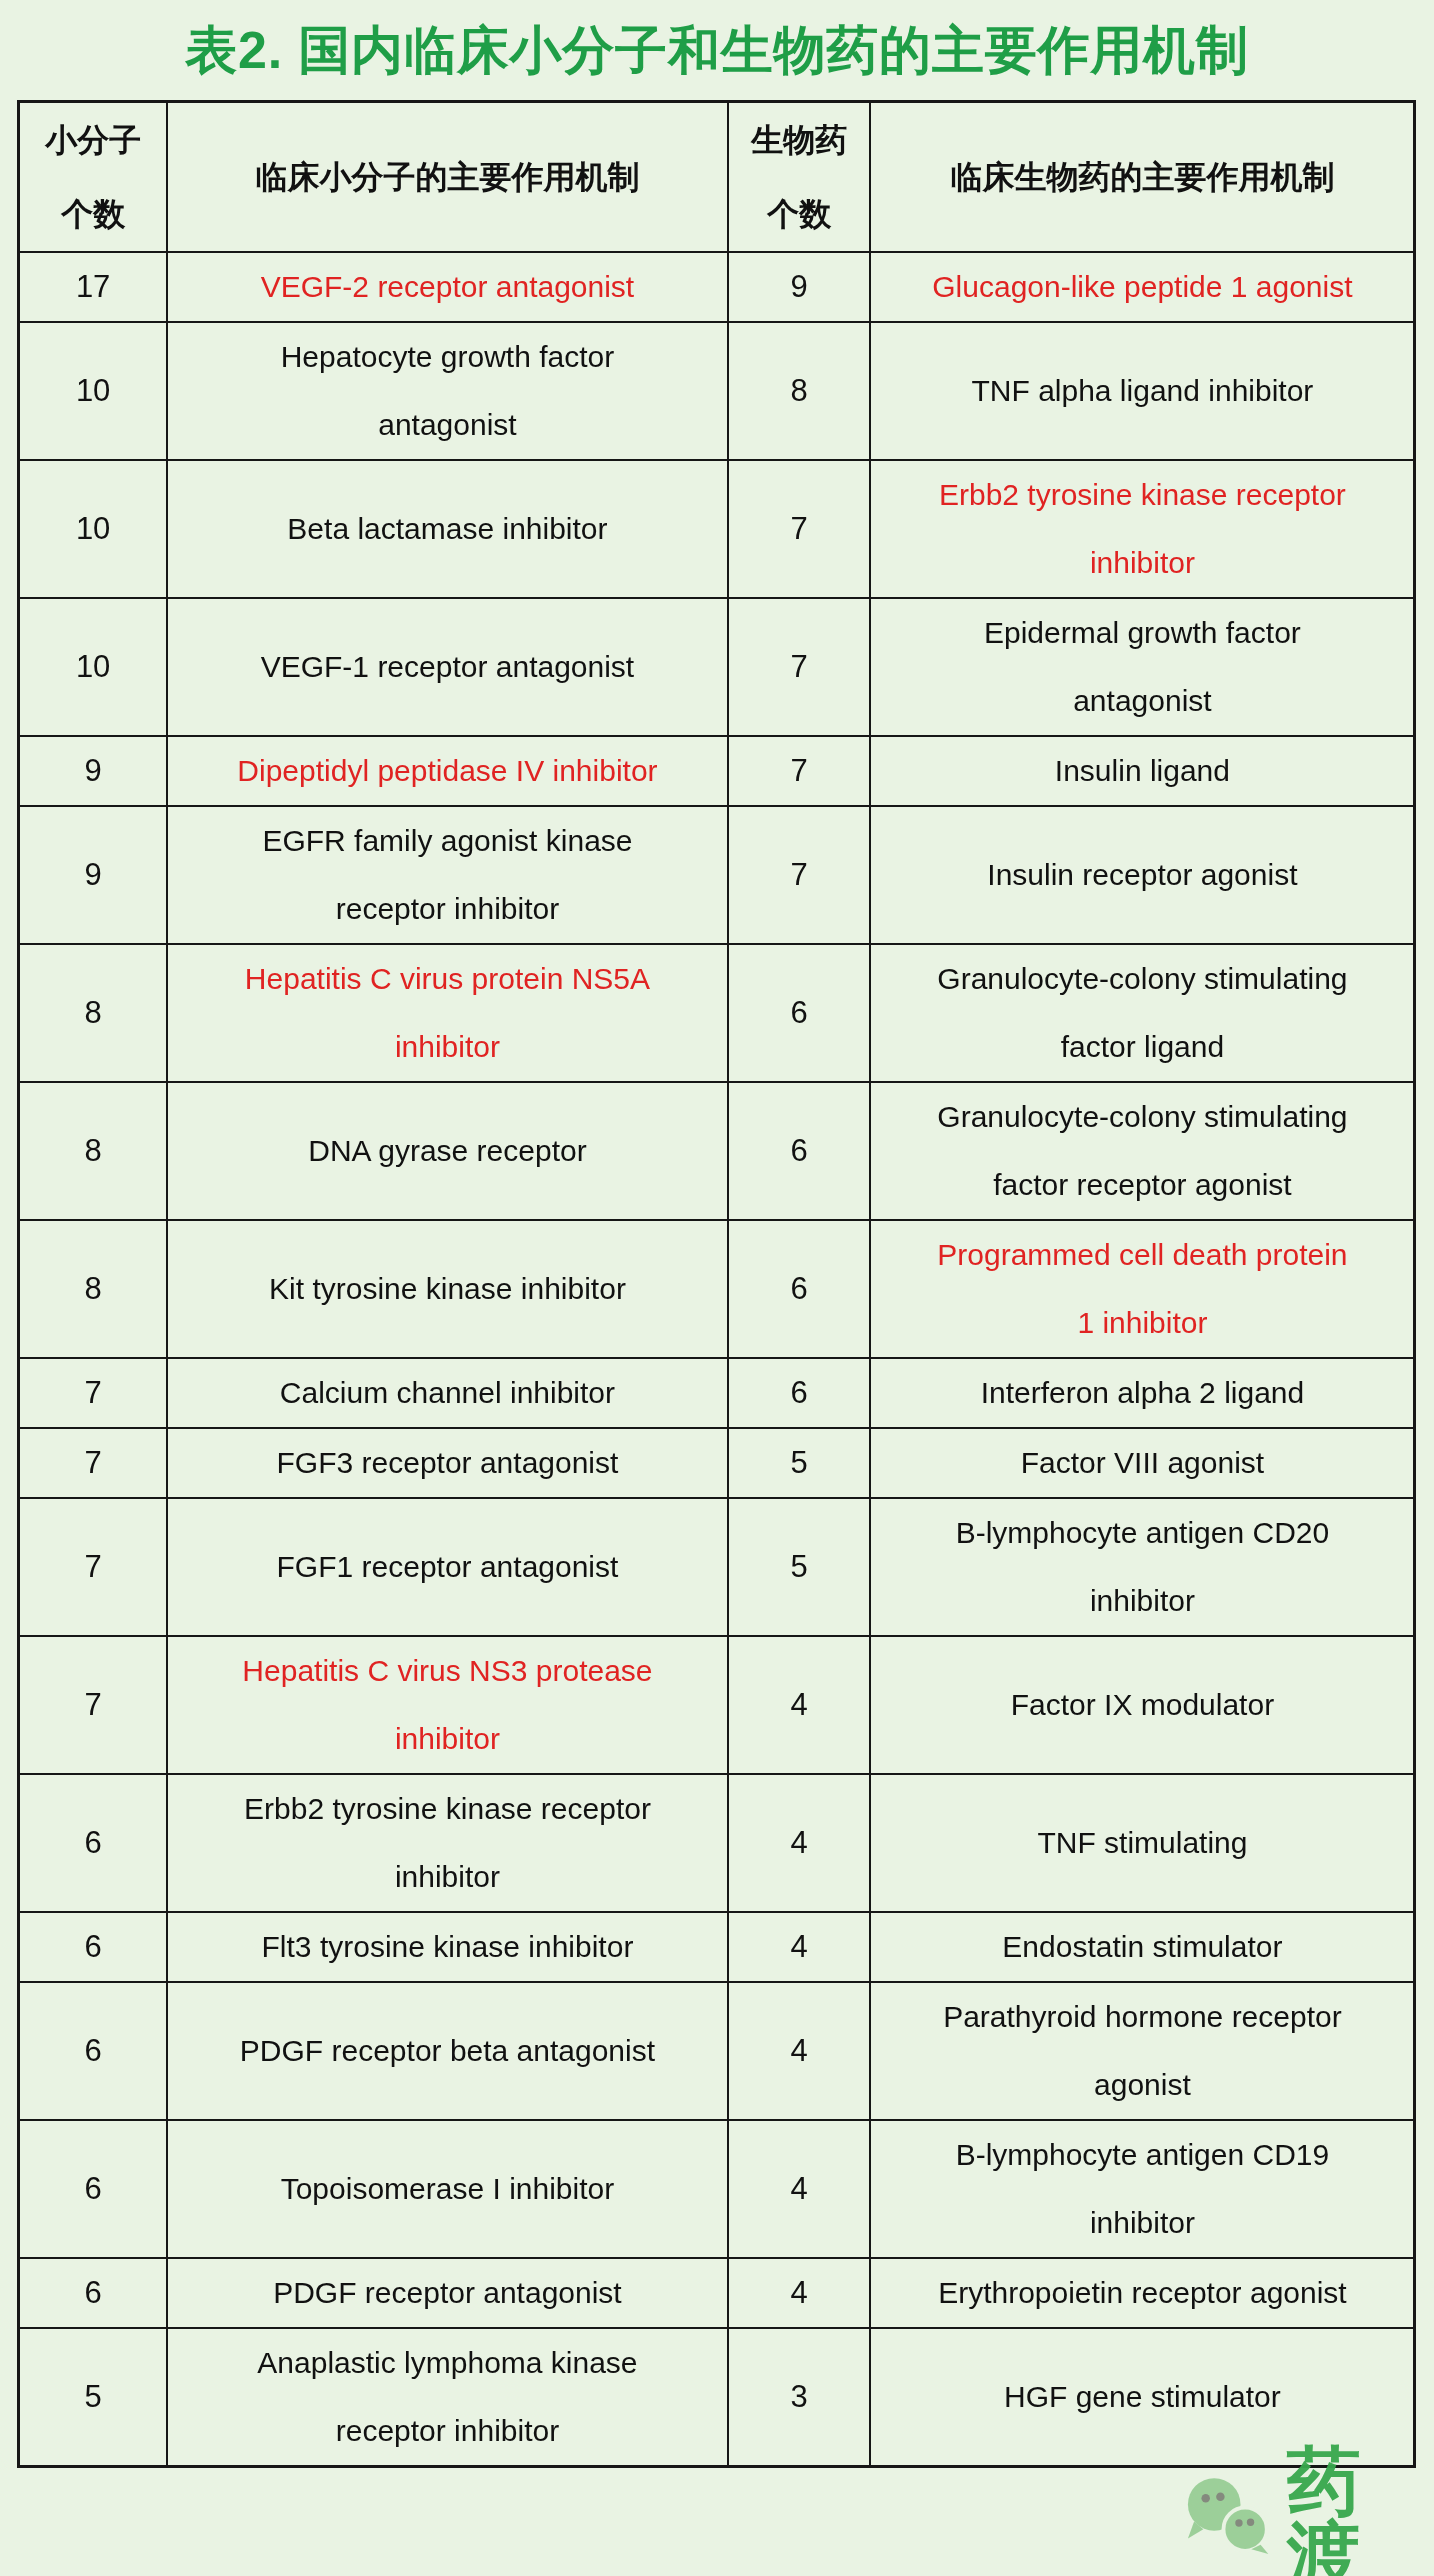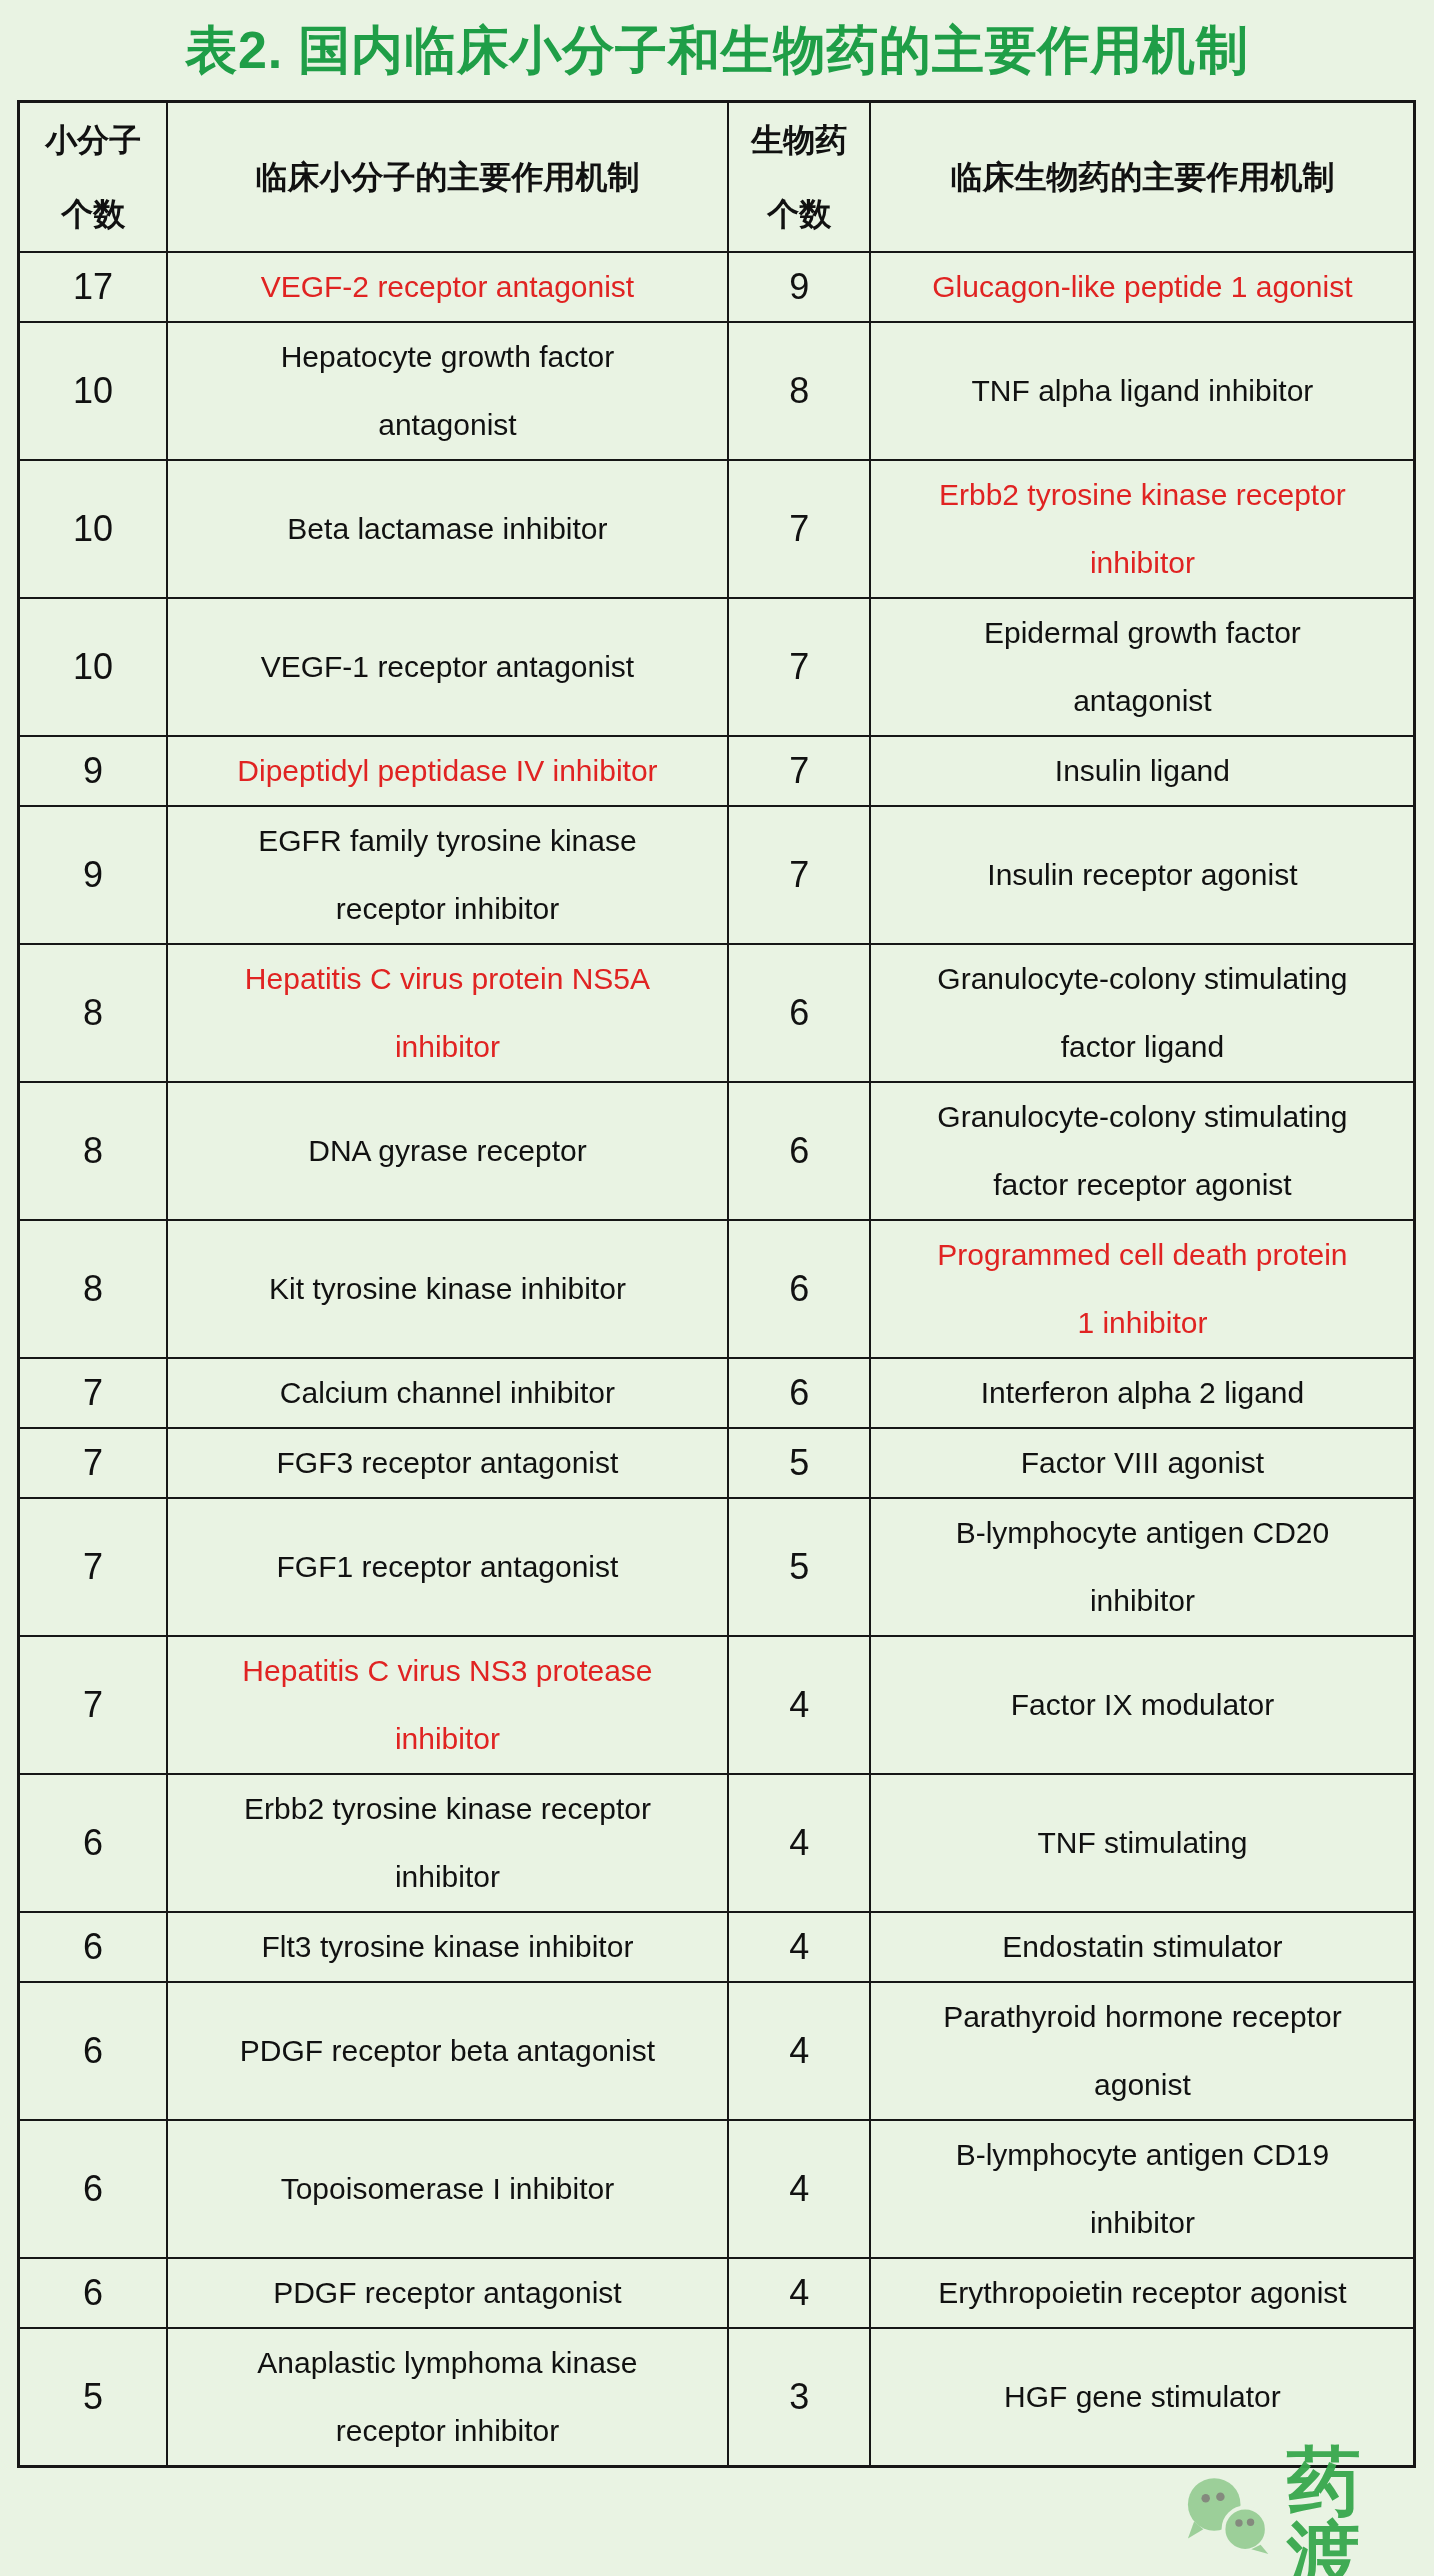--- a/index.html
+++ b/index.html
@@ -49,21 +49,21 @@
     font-weight: bold;
     line-height: 74px;
     color: #111111;
   }
   tbody td {
     font-size: 30px;
     font-weight: normal;
     line-height: 68px;
   }
   tbody td.count {
-    font-size: 36px;
+    font-size: 31px;
   }
   tbody td.red {
     color: #e02322;
     font-weight: normal;
   }
   col.c-count-sm  { width: 10.6%; }
   col.c-moa-sm    { width: 40.2%; }
   col.c-count-bio { width: 10.2%; }
   col.c-moa-bio   { width: 39.0%; }
 
@@ -140,21 +140,21 @@
 antagonist</td>
   </tr>
       <tr>
     <td class="count">9</td>
     <td class="moa red">Dipeptidyl peptidase IV inhibitor</td>
     <td class="count">7</td>
     <td class="moa">Insulin ligand</td>
   </tr>
       <tr>
     <td class="count">9</td>
-    <td class="moa">EGFR family tyrosine kinase
+    <td class="moa">EGFR family agonist kinase
 receptor inhibitor</td>
     <td class="count">7</td>
     <td class="moa">Insulin receptor agonist</td>
   </tr>
       <tr>
     <td class="count">8</td>
     <td class="moa red">Hepatitis C virus protein NS5A
 inhibitor</td>
     <td class="count">6</td>
     <td class="moa">Granulocyte-colony stimulating

